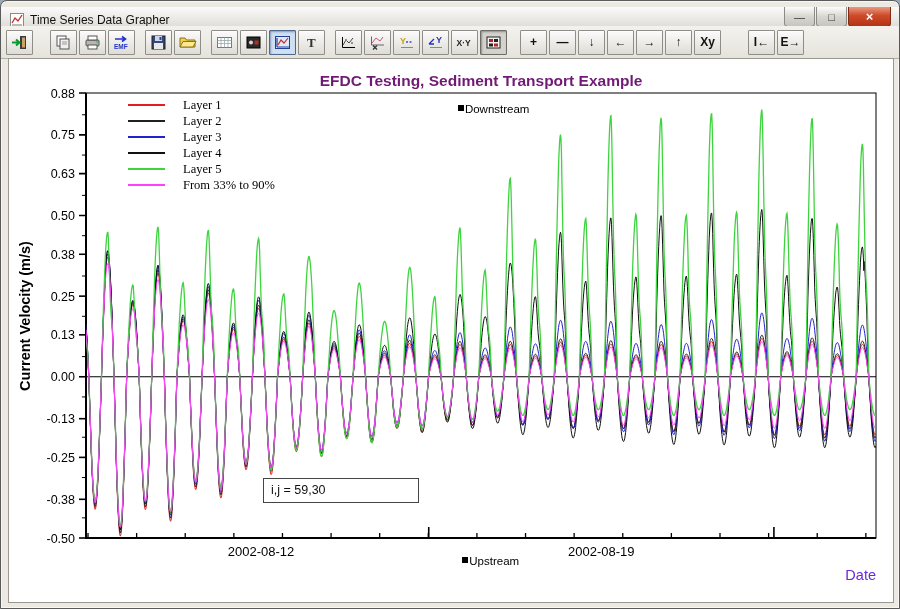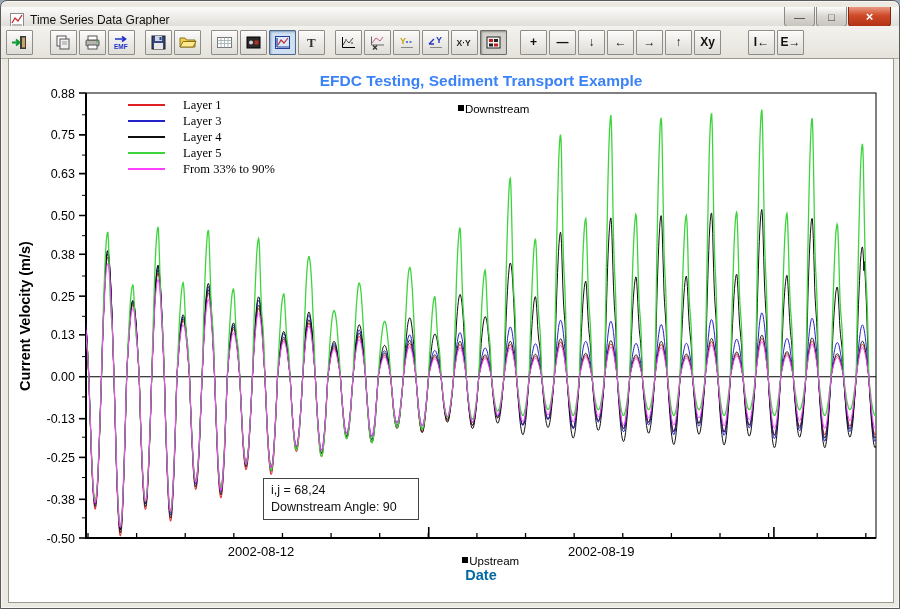--- a/index.html
+++ b/index.html
@@ -24,29 +24,29 @@
   .tb{width:25px;height:23px;margin:0 1px;display:flex;align-items:center;justify-content:center;
     background:linear-gradient(#fcfbfa,#dedcd6);border:1px solid #8f8d87;border-radius:1px;
     font-size:12px;font-weight:bold;color:#111;cursor:default;box-shadow:0 1px 0 rgba(255,255,255,.7) inset;}
   .tb.pressed{border-color:#4f688a;background:#cfe0f3;box-shadow:inset 1px 1px 2px rgba(40,70,120,.45);}
   .tb.pressed2{border-color:#6e6c66;background:#d4d2cc;box-shadow:inset 1px 1px 2px rgba(60,60,60,.45);}
   
   .client{position:absolute;left:7px;top:57px;width:884px;height:543px;background:#fff;
     border:1px solid #9b988f;}
   .client svg{position:absolute;left:0;top:0;}
   .chart-title{position:absolute;left:77px;top:13px;width:790px;text-align:center;
-    font-size:15.5px;font-weight:bold;color:#3b82f6;}
+    font-size:15.5px;font-weight:bold;color:#701a75;}
   .legend{position:absolute;left:119px;top:38px;font-family:Liberation Serif, serif;}
   .legend-row{display:flex;align-items:center;height:16px;}
   .legend-line{width:37px;height:2px;margin-right:18px;flex:0 0 auto;}
   .legend-label{font-size:12.5px;color:#000;white-space:nowrap;}
   .ylabel{position:absolute;left:-99px;top:249px;width:230px;text-align:center;
     transform:rotate(-90deg);font-size:14.5px;font-weight:bold;color:#000;}
-  .xlabel{position:absolute;left:77px;top:508px;width:790px;text-align:center;
-    font-size:14.5px;font-weight:bold;color:#0369a1;}
+  .xlabel{position:absolute;left:77px;top:508px;width:790px;text-align:right;
+    font-size:14.5px;font-weight:normal;color:#6d28d9;}
   .infobox{position:absolute;left:254px;top:419px;width:140px;background:#fff;
     border:1px solid #444;padding:3px 7px;font-size:12.5px;line-height:17px;color:#111;}
   .marker{position:absolute;display:flex;align-items:center;}
   .marker .sq{width:6px;height:6px;background:#000;margin-right:1px;margin-bottom:1px;flex:0 0 auto;}
   .marker .mlabel{font-size:11.5px;color:#000;white-space:nowrap;}
 </style>
 </head>
 <body>
 
 <div class="window">
@@ -263,41 +263,44 @@
         <path d="M77.0 280.5L77.5 283.8L78.0 287.2L78.5 292.1L78.9 299.3L79.4 308.6L79.9 319.6L80.4 334.6L80.9 349.4L81.4 363.6L81.9 377.3L82.3 390.0L82.8 401.7L83.3 412.2L83.8 421.3L84.3 428.9L84.8 434.8L85.3 439.0L85.8 441.5L86.2 442.1L86.7 440.9L87.2 437.9L87.7 433.1L88.2 426.6L88.7 418.5L89.2 408.9L89.6 398.0L90.1 385.8L90.6 372.7L91.1 358.7L91.6 344.1L92.1 329.1L92.6 313.4L93.0 296.0L93.5 278.9L94.0 262.4L94.5 246.6L95.0 231.9L95.5 218.5L96.0 206.5L96.4 196.1L96.9 187.5L97.4 180.8L97.9 176.1L98.4 173.6L98.9 173.4L99.4 179.8L99.8 192.7L100.3 209.3L100.8 226.1L101.3 240.4L101.8 250.8L102.3 257.7L102.8 263.0L103.3 269.1L103.7 278.0L104.2 290.8L104.7 306.8L105.2 324.5L105.7 342.5L106.2 360.1L106.7 377.1L107.1 393.3L107.6 408.4L108.1 422.1L108.6 434.3L109.1 444.8L109.6 453.4L110.1 460.1L110.5 464.6L111.0 467.0L111.5 467.2L112.0 465.2L112.5 461.1L113.0 454.8L113.5 446.5L113.9 436.3L114.4 424.3L114.9 410.7L115.4 395.8L115.9 379.7L116.4 362.7L116.9 345.0L117.4 326.9L117.8 312.2L118.3 301.2L118.8 290.4L119.3 280.1L119.8 270.2L120.3 261.1L120.8 252.8L121.2 245.4L121.7 239.1L122.2 234.0L122.7 230.0L123.2 227.4L123.7 226.1L124.2 226.7L124.6 232.0L125.1 241.0L125.6 251.7L126.1 262.1L126.6 270.6L127.1 276.6L127.6 280.6L128.0 283.9L128.5 288.1L129.0 294.4L129.5 303.1L130.0 313.6L130.5 327.4L131.0 342.6L131.4 357.4L131.9 371.6L132.4 384.9L132.9 397.3L133.4 408.4L133.9 418.1L134.4 426.3L134.9 433.0L135.3 437.9L135.8 441.0L136.3 442.3L136.8 441.7L137.3 439.4L137.8 435.3L138.3 429.4L138.7 421.9L139.2 412.9L139.7 402.6L140.2 391.0L140.7 378.4L141.2 364.9L141.7 350.8L142.1 336.3L142.6 321.5L143.1 304.2L143.6 286.2L144.1 268.8L144.6 252.0L145.1 236.2L145.5 221.6L146.0 208.4L146.5 196.8L147.0 187.0L147.5 179.1L148.0 173.2L148.5 169.5L149.0 167.9L149.4 170.6L149.9 181.0L150.4 196.7L150.9 214.4L151.4 230.8L151.9 243.6L152.4 252.5L152.8 258.5L153.3 264.1L153.8 271.6L154.3 282.8L154.8 297.8L155.3 315.5L155.8 332.4L156.2 348.8L156.7 364.7L157.2 379.8L157.7 394.0L158.2 407.0L158.7 418.7L159.2 428.9L159.6 437.3L160.1 444.0L160.6 448.9L161.1 451.7L161.6 452.6L162.1 451.5L162.6 448.5L163.0 443.5L163.5 436.7L164.0 428.2L164.5 418.1L165.0 406.5L165.5 393.7L166.0 379.8L166.5 365.0L166.9 349.6L167.4 333.8L167.9 317.8L168.4 306.4L168.9 295.2L169.4 284.4L169.9 274.0L170.3 264.3L170.8 255.3L171.3 247.3L171.8 240.3L172.3 234.4L172.8 229.8L173.3 226.4L173.7 224.4L174.2 223.8L174.7 226.8L175.2 234.4L175.7 244.8L176.2 255.9L176.7 265.7L177.1 273.1L177.6 278.1L178.1 281.7L178.6 285.4L179.1 290.6L179.6 298.2L180.1 308.0L180.6 319.4L181.0 332.3L181.5 345.0L182.0 357.2L182.5 368.8L183.0 379.7L183.5 389.5L184.0 398.3L184.4 405.9L184.9 412.1L185.4 416.9L185.9 420.3L186.4 422.1L186.9 422.4L187.4 421.1L187.8 418.4L188.3 414.1L188.8 408.5L189.3 401.6L189.8 393.4L190.3 384.2L190.8 374.0L191.2 363.0L191.7 351.4L192.2 339.4L192.7 327.1L193.2 313.3L193.7 295.4L194.2 277.9L194.6 261.1L195.1 245.0L195.6 230.1L196.1 216.5L196.6 204.4L197.1 193.9L197.6 185.3L198.1 178.7L198.5 174.1L199.0 171.7L199.5 171.6L200.0 178.3L200.5 191.5L201.0 208.3L201.5 225.4L201.9 239.9L202.4 250.4L202.9 257.5L203.4 262.9L203.9 269.0L204.4 278.0L204.9 290.8L205.3 306.8L205.8 323.0L206.3 336.7L206.8 350.1L207.3 363.0L207.8 375.2L208.3 386.5L208.7 396.7L209.2 405.8L209.7 413.5L210.2 419.7L210.7 424.4L211.2 427.6L211.7 429.1L212.2 429.0L212.6 427.2L213.1 423.9L213.6 419.0L214.1 412.6L214.6 404.9L215.1 395.9L215.6 385.8L216.0 374.7L216.5 362.8L217.0 350.4L217.5 337.5L218.0 324.4L218.5 312.4L219.0 301.7L219.4 291.3L219.9 281.4L220.4 271.9L220.9 263.1L221.4 255.2L221.9 248.2L222.4 242.2L222.8 237.4L223.3 233.7L223.8 231.2L224.3 230.0L224.8 230.7L225.3 235.8L225.8 244.5L226.2 254.8L226.7 264.7L227.2 272.8L227.7 278.6L228.2 282.4L228.7 285.6L229.2 289.6L229.7 295.6L230.1 303.8L230.6 313.8L231.1 324.4L231.6 335.0L232.1 345.3L232.6 355.1L233.1 364.4L233.5 372.9L234.0 380.7L234.5 387.4L235.0 393.1L235.5 397.7L236.0 401.1L236.5 403.3L236.9 404.2L237.4 403.8L237.9 402.2L238.4 399.3L238.9 395.2L239.4 390.0L239.9 383.8L240.3 376.6L240.8 368.6L241.3 359.8L241.8 350.5L242.3 340.7L242.8 330.6L243.3 320.3L243.8 305.1L244.2 288.4L244.7 272.2L245.2 256.7L245.7 242.1L246.2 228.6L246.7 216.4L247.2 205.7L247.6 196.7L248.1 189.5L248.6 184.2L249.1 180.8L249.6 179.5L250.1 182.1L250.6 191.7L251.0 206.3L251.5 222.6L252.0 237.7L252.5 249.6L253.0 257.8L253.5 263.4L254.0 268.5L254.4 275.5L254.9 285.7L255.4 299.5L255.9 315.7L256.4 327.9L256.9 339.2L257.4 350.2L257.8 360.7L258.3 370.6L258.8 379.6L259.3 387.7L259.8 394.7L260.3 400.6L260.8 405.2L261.3 408.5L261.7 410.5L262.2 411.1L262.7 410.4L263.2 408.2L263.7 404.8L264.2 400.1L264.7 394.2L265.1 387.2L265.6 379.2L266.1 370.3L266.6 360.7L267.1 350.5L267.6 339.8L268.1 328.8L268.5 317.8L269.0 307.6L269.5 297.5L270.0 287.8L270.5 278.5L271.0 269.8L271.5 261.9L271.9 254.8L272.4 248.7L272.9 243.6L273.4 239.7L273.9 236.9L274.4 235.3L274.9 234.9L275.4 237.7L275.8 244.4L276.3 253.7L276.8 263.5L277.3 272.2L277.8 278.7L278.3 283.1L278.8 286.3L279.2 289.5L279.7 294.1L280.2 300.7L280.7 309.3L281.2 318.9L281.7 327.9L282.2 336.7L282.6 345.3L283.1 353.4L283.6 360.9L284.1 367.8L284.6 373.9L285.1 379.2L285.6 383.6L286.0 387.0L286.5 389.3L287.0 390.7L287.5 390.9L288.0 390.0L288.5 388.1L289.0 385.2L289.4 381.3L289.9 376.4L290.4 370.7L290.9 364.3L291.4 357.2L291.9 349.5L292.4 341.4L292.9 332.9L293.3 324.3L293.8 314.0L294.3 299.1L294.8 284.6L295.3 270.6L295.8 257.3L296.3 245.0L296.7 233.8L297.2 223.9L297.7 215.4L298.2 208.5L298.7 203.2L299.2 199.6L299.7 197.7L300.1 197.6L300.6 199.3L301.1 202.8L301.6 207.9L302.1 214.6L302.6 222.7L303.1 232.3L303.5 243.0L304.0 254.9L304.5 267.5L305.0 280.9L305.5 294.8L306.0 308.9L306.5 321.5L307.0 331.2L307.4 340.7L307.9 349.9L308.4 358.5L308.9 366.6L309.4 373.8L309.9 380.3L310.4 385.8L310.8 390.3L311.3 393.7L311.8 395.9L312.3 397.0L312.8 397.0L313.3 395.8L313.8 393.4L314.2 389.9L314.7 385.4L315.2 379.9L315.7 373.5L316.2 366.3L316.7 358.4L317.2 350.0L317.6 341.1L318.1 331.9L318.6 322.5L319.1 313.6L319.6 305.4L320.1 297.5L320.6 289.8L321.0 282.6L321.5 276.0L322.0 270.0L322.5 264.7L323.0 260.2L323.5 256.7L324.0 254.0L324.5 252.2L324.9 251.5L325.4 251.7L325.9 252.9L326.4 255.0L326.9 258.1L327.4 262.0L327.9 266.7L328.3 272.2L328.8 278.2L329.3 284.9L329.8 292.0L330.3 299.4L330.8 307.1L331.3 314.8L331.7 322.6L332.2 330.1L332.7 337.5L333.2 344.5L333.7 351.2L334.2 357.3L334.7 362.8L335.1 367.6L335.6 371.7L336.1 375.0L336.6 377.4L337.1 378.9L337.6 379.6L338.1 379.3L338.6 378.1L339.0 376.0L339.5 373.1L340.0 369.4L340.5 364.9L341.0 359.8L341.5 354.0L342.0 347.8L342.4 341.1L342.9 334.1L343.4 326.9L343.9 319.6L344.4 309.0L344.9 297.4L345.4 286.2L345.8 275.6L346.3 265.6L346.8 256.4L347.3 248.2L347.8 241.1L348.3 235.1L348.8 230.3L349.2 226.9L349.7 224.8L350.2 224.1L350.7 224.8L351.2 226.9L351.7 230.3L352.2 234.9L352.6 240.7L353.1 247.7L353.6 255.6L354.1 264.4L354.6 273.9L355.1 284.0L355.6 294.6L356.1 305.4L356.5 316.4L357.0 324.9L357.5 333.0L358.0 340.8L358.5 348.2L359.0 355.2L359.5 361.6L359.9 367.3L360.4 372.2L360.9 376.4L361.4 379.7L361.9 382.0L362.4 383.4L362.9 383.8L363.3 383.3L363.8 381.7L364.3 379.3L364.8 375.9L365.3 371.8L365.8 366.8L366.3 361.1L366.7 354.9L367.2 348.1L367.7 340.8L368.2 333.3L368.7 325.6L369.2 317.8L369.7 311.4L370.2 305.1L370.6 298.9L371.1 292.9L371.6 287.3L372.1 282.0L372.6 277.3L373.1 273.1L373.6 269.5L374.0 266.6L374.5 264.4L375.0 263.0L375.5 262.4L376.0 262.7L376.5 263.7L377.0 265.5L377.4 268.2L377.9 271.6L378.4 275.7L378.9 280.5L379.4 285.8L379.9 291.7L380.4 298.0L380.8 304.7L381.3 311.6L381.8 318.6L382.3 324.8L382.8 330.9L383.3 336.9L383.8 342.5L384.2 347.7L384.7 352.4L385.2 356.7L385.7 360.3L386.2 363.3L386.7 365.6L387.2 367.2L387.7 368.1L388.1 368.2L388.6 367.6L389.1 366.2L389.6 364.2L390.1 361.4L390.6 358.1L391.1 354.1L391.5 349.7L392.0 344.8L392.5 339.5L393.0 333.9L393.5 328.1L394.0 322.2L394.5 314.6L394.9 301.9L395.4 289.4L395.9 277.2L396.4 265.5L396.9 254.5L397.4 244.4L397.9 235.2L398.3 227.3L398.8 220.6L399.3 215.3L399.8 211.4L400.3 209.2L400.8 208.5L401.3 209.4L401.8 211.9L402.2 216.0L402.7 221.7L403.2 228.8L403.7 237.3L404.2 247.0L404.7 257.9L405.2 269.7L405.6 282.3L406.1 295.5L406.6 309.1L407.1 320.2L407.6 326.8L408.1 333.1L408.6 339.2L409.0 345.0L409.5 350.4L410.0 355.2L410.5 359.4L411.0 363.1L411.5 366.0L412.0 368.2L412.4 369.7L412.9 370.4L413.4 370.3L413.9 369.5L414.4 367.9L414.9 365.5L415.4 362.5L415.8 358.8L416.3 354.6L416.8 349.8L417.3 344.6L417.8 339.0L418.3 333.1L418.8 327.1L419.3 320.9L419.7 313.1L420.2 303.7L420.7 294.6L421.2 285.7L421.7 277.2L422.2 269.2L422.7 262.0L423.1 255.5L423.6 249.9L424.1 245.2L424.6 241.7L425.1 239.2L425.6 237.8L426.1 238.2L426.5 242.6L427.0 250.3L427.5 259.6L428.0 268.6L428.5 276.0L429.0 281.2L429.5 284.7L429.9 287.6L430.4 291.2L430.9 296.8L431.4 304.5L431.9 314.0L432.4 320.9L432.9 325.8L433.4 330.7L433.8 335.3L434.3 339.6L434.8 343.6L435.3 347.2L435.8 350.3L436.3 353.0L436.8 355.1L437.2 356.7L437.7 357.7L438.2 358.1L438.7 357.9L439.2 357.1L439.7 355.7L440.2 353.8L440.6 351.4L441.1 348.5L441.6 345.1L442.1 341.4L442.6 337.3L443.1 333.0L443.6 328.4L444.0 323.7L444.5 319.0L445.0 304.6L445.5 287.2L446.0 270.1L446.5 253.7L447.0 238.1L447.4 223.6L447.9 210.4L448.4 198.7L448.9 188.8L449.4 180.6L449.9 174.5L450.4 170.5L450.9 168.6L451.3 170.9L451.8 180.9L452.3 196.4L452.8 213.9L453.3 230.1L453.8 242.9L454.3 251.7L454.7 257.7L455.2 263.2L455.7 270.7L456.2 282.0L456.7 297.4L457.2 315.4L457.7 322.4L458.1 327.6L458.6 332.6L459.1 337.4L459.6 341.9L460.1 346.0L460.6 349.6L461.1 352.8L461.5 355.5L462.0 357.5L462.5 359.0L463.0 359.9L463.5 360.2L464.0 359.8L464.5 358.8L465.0 357.2L465.4 355.1L465.9 352.4L466.4 349.2L466.9 345.6L467.4 341.6L467.9 337.3L468.4 332.6L468.8 327.8L469.3 322.8L469.8 317.8L470.3 305.3L470.8 293.0L471.3 280.9L471.8 269.3L472.2 258.4L472.7 248.2L473.2 239.1L473.7 231.0L474.2 224.2L474.7 218.7L475.2 214.6L475.6 212.1L476.1 211.1L476.6 214.1L477.1 222.4L477.6 234.0L478.1 246.5L478.6 257.6L479.0 266.0L479.5 271.6L480.0 275.6L480.5 279.8L481.0 285.8L481.5 294.6L482.0 306.2L482.5 318.3L482.9 322.5L483.4 326.6L483.9 330.6L484.4 334.4L484.9 337.9L485.4 341.1L485.9 344.0L486.3 346.5L486.8 348.6L487.3 350.2L487.8 351.3L488.3 352.0L488.8 352.1L489.3 351.7L489.7 350.9L490.2 349.5L490.7 347.7L491.2 345.4L491.7 342.7L492.2 339.7L492.7 336.4L493.1 332.8L493.6 328.9L494.1 324.9L494.6 320.9L495.1 311.9L495.6 288.6L496.1 265.6L496.6 243.3L497.0 221.9L497.5 201.9L498.0 183.4L498.5 166.8L499.0 152.4L499.5 140.3L500.0 130.8L500.4 124.0L500.9 120.1L501.4 119.4L501.9 127.8L502.4 145.3L502.9 167.8L503.4 190.7L503.8 210.3L504.3 224.6L504.8 234.1L505.3 241.3L505.8 249.6L506.3 262.0L506.8 279.8L507.2 302.3L507.7 319.5L508.2 324.3L508.7 328.9L509.2 333.3L509.7 337.5L510.2 341.4L510.6 345.0L511.1 348.1L511.6 350.8L512.1 353.0L512.6 354.7L513.1 355.9L513.6 356.4L514.1 356.4L514.5 355.9L515.0 354.8L515.5 353.1L516.0 351.0L516.5 348.3L517.0 345.2L517.5 341.7L517.9 337.9L518.4 333.7L518.9 329.3L519.4 324.8L519.9 320.1L520.4 309.6L520.9 293.3L521.3 277.3L521.8 261.9L522.3 247.2L522.8 233.5L523.3 221.0L523.8 209.9L524.3 200.4L524.7 192.5L525.2 186.5L525.7 182.4L526.2 180.3L526.7 181.1L527.2 188.8L527.7 202.1L528.2 218.1L528.6 233.7L529.1 246.4L529.6 255.4L530.1 261.4L530.6 266.4L531.1 272.7L531.6 282.1L532.0 295.3L532.5 311.4L533.0 320.3L533.5 324.2L534.0 328.1L534.5 331.8L535.0 335.3L535.4 338.5L535.9 341.5L536.4 344.1L536.9 346.3L537.4 348.0L537.9 349.4L538.4 350.2L538.8 350.6L539.3 350.5L539.8 350.0L540.3 348.9L540.8 347.4L541.3 345.5L541.8 343.1L542.2 340.4L542.7 337.3L543.2 334.0L543.7 330.4L544.2 326.6L544.7 322.7L545.2 318.8L545.7 296.2L546.1 267.6L546.6 239.7L547.1 212.8L547.6 187.4L548.1 163.8L548.6 142.4L549.1 123.6L549.5 107.5L550.0 94.5L550.5 84.8L551.0 78.4L551.5 75.6L552.0 79.7L552.5 96.1L552.9 121.3L553.4 149.8L553.9 176.2L554.4 196.9L554.9 211.2L555.4 221.0L555.9 229.9L556.3 242.2L556.8 260.4L557.3 285.0L557.8 314.0L558.3 321.9L558.8 326.5L559.3 331.0L559.8 335.3L560.2 339.4L560.7 343.1L561.2 346.4L561.7 349.4L562.2 351.9L562.7 353.8L563.2 355.3L563.6 356.1L564.1 356.5L564.6 356.2L565.1 355.4L565.6 354.0L566.1 352.1L566.6 349.7L567.0 346.8L567.5 343.5L568.0 339.8L568.5 335.8L569.0 331.6L569.5 327.1L570.0 322.5L570.4 317.8L570.9 298.7L571.4 279.9L571.9 261.7L572.4 244.3L572.9 227.9L573.4 212.8L573.8 199.3L574.3 187.5L574.8 177.6L575.3 169.8L575.8 164.1L576.3 160.7L576.8 159.6L577.3 164.5L577.7 177.1L578.2 194.5L578.7 213.1L579.2 229.6L579.7 242.1L580.2 250.5L580.7 256.5L581.1 262.7L581.6 271.5L582.1 284.4L582.6 301.2L583.1 318.3L583.6 322.2L584.1 326.2L584.5 330.0L585.0 333.6L585.5 336.9L586.0 340.0L586.5 342.8L587.0 345.2L587.5 347.2L587.9 348.8L588.4 349.9L588.9 350.5L589.4 350.7L589.9 350.3L590.4 349.5L590.9 348.2L591.4 346.5L591.8 344.3L592.3 341.8L592.8 338.9L593.3 335.7L593.8 332.2L594.3 328.5L594.8 324.7L595.2 320.8L595.7 309.9L596.2 278.4L596.7 247.5L597.2 217.6L597.7 189.1L598.2 162.6L598.6 138.2L599.1 116.5L599.6 97.7L600.1 82.2L600.6 70.1L601.1 61.7L601.6 57.0L602.0 56.7L602.5 68.3L603.0 91.6L603.5 121.5L604.0 151.9L604.5 177.7L605.0 196.6L605.4 209.2L605.9 218.7L606.4 229.7L606.9 245.8L607.4 268.9L607.9 298.0L608.4 319.5L608.9 324.2L609.3 328.8L609.8 333.2L610.3 337.4L610.8 341.3L611.3 344.8L611.8 348.0L612.3 350.7L612.7 352.9L613.2 354.6L613.7 355.8L614.2 356.4L614.7 356.4L615.2 355.9L615.7 354.8L616.1 353.1L616.6 351.0L617.1 348.3L617.6 345.2L618.1 341.7L618.6 337.9L619.1 333.7L619.5 329.3L620.0 324.8L620.5 320.1L621.0 307.9L621.5 288.2L622.0 269.0L622.5 250.5L623.0 233.1L623.4 216.8L623.9 202.1L624.4 189.1L624.9 178.0L625.4 168.9L625.9 162.1L626.4 157.5L626.8 155.3L627.3 156.6L627.8 166.0L628.3 181.9L628.8 201.0L629.3 219.4L629.8 234.4L630.2 245.1L630.7 252.2L631.2 258.1L631.7 265.5L632.2 276.6L632.7 291.9L633.2 310.4L633.6 320.3L634.1 324.2L634.6 328.1L635.1 331.8L635.6 335.3L636.1 338.5L636.6 341.5L637.0 344.1L637.5 346.3L638.0 348.0L638.5 349.4L639.0 350.2L639.5 350.6L640.0 350.5L640.5 350.0L640.9 348.9L641.4 347.4L641.9 345.5L642.4 343.1L642.9 340.4L643.4 337.3L643.9 334.0L644.3 330.4L644.8 326.6L645.3 322.7L645.8 318.8L646.3 294.1L646.8 263.0L647.3 232.7L647.7 203.6L648.2 176.2L648.7 151.0L649.2 128.1L649.7 108.1L650.2 91.2L650.7 77.7L651.1 67.7L651.6 61.3L652.1 58.8L652.6 63.6L653.1 81.6L653.6 108.8L654.1 139.4L654.6 167.7L655.0 190.0L655.5 205.3L656.0 215.7L656.5 225.4L657.0 238.4L657.5 257.6L658.0 283.5L658.4 313.9L658.9 321.9L659.4 326.5L659.9 331.0L660.4 335.3L660.9 339.4L661.4 343.1L661.8 346.4L662.3 349.4L662.8 351.9L663.3 353.8L663.8 355.3L664.3 356.1L664.8 356.5L665.2 356.2L665.7 355.4L666.2 354.0L666.7 352.1L667.2 349.7L667.7 346.8L668.2 343.5L668.6 339.8L669.1 335.8L669.6 331.6L670.1 327.1L670.6 322.5L671.1 317.8L671.6 298.3L672.1 279.1L672.5 260.4L673.0 242.6L673.5 225.9L674.0 210.5L674.5 196.7L675.0 184.7L675.5 174.7L675.9 166.7L676.4 160.9L676.9 157.5L677.4 156.4L677.9 161.5L678.4 174.4L678.9 192.2L679.3 211.1L679.8 228.0L680.3 240.7L680.8 249.3L681.3 255.4L681.8 261.7L682.3 270.7L682.7 283.8L683.2 300.9L683.7 318.3L684.2 322.2L684.7 326.2L685.2 330.0L685.7 333.6L686.2 336.9L686.6 340.0L687.1 342.8L687.6 345.2L688.1 347.2L688.6 348.8L689.1 349.9L689.6 350.5L690.0 350.7L690.5 350.3L691.0 349.5L691.5 348.2L692.0 346.5L692.5 344.3L693.0 341.8L693.4 338.9L693.9 335.7L694.4 332.2L694.9 328.5L695.4 324.7L695.9 320.8L696.4 309.8L696.8 278.0L697.3 246.8L697.8 216.7L698.3 188.0L698.8 161.2L699.3 136.7L699.8 114.9L700.2 96.0L700.7 80.4L701.2 68.3L701.7 59.8L702.2 55.2L702.7 54.9L703.2 66.7L703.7 90.2L704.1 120.4L704.6 151.0L705.1 177.0L705.6 196.0L706.1 208.6L706.6 218.3L707.1 229.3L707.5 245.5L708.0 268.7L708.5 297.9L709.0 319.5L709.5 324.2L710.0 328.8L710.5 333.2L710.9 337.4L711.4 341.3L711.9 344.8L712.4 348.0L712.9 350.7L713.4 352.9L713.9 354.6L714.3 355.8L714.8 356.4L715.3 356.4L715.8 355.9L716.3 354.8L716.8 353.1L717.3 351.0L717.8 348.3L718.2 345.2L718.7 341.7L719.2 337.9L719.7 333.7L720.2 329.3L720.7 324.8L721.2 320.1L721.6 307.8L722.1 288.0L722.6 268.6L723.1 249.9L723.6 232.3L724.1 215.9L724.6 201.0L725.0 187.8L725.5 176.5L726.0 167.3L726.5 160.3L727.0 155.6L727.5 153.3L728.0 154.5L728.4 164.0L728.9 180.1L729.4 199.4L729.9 218.0L730.4 233.2L730.9 244.0L731.4 251.2L731.8 257.2L732.3 264.7L732.8 275.9L733.3 291.4L733.8 310.3L734.3 320.3L734.8 324.2L735.3 328.1L735.7 331.8L736.2 335.3L736.7 338.5L737.2 341.5L737.7 344.1L738.2 346.3L738.7 348.0L739.1 349.4L739.6 350.2L740.1 350.6L740.6 350.5L741.1 350.0L741.6 348.9L742.1 347.4L742.5 345.5L743.0 343.1L743.5 340.4L744.0 337.3L744.5 334.0L745.0 330.4L745.5 326.6L745.9 322.7L746.4 318.8L746.9 293.5L747.4 261.5L747.9 230.3L748.4 200.3L748.9 172.1L749.4 146.1L749.8 122.5L750.3 101.9L750.8 84.4L751.3 70.3L751.8 59.9L752.3 53.3L752.8 50.5L753.2 55.4L753.7 73.9L754.2 101.9L754.7 133.5L755.2 162.7L755.7 185.6L756.2 201.4L756.6 212.2L757.1 222.1L757.6 235.5L758.1 255.5L758.6 282.3L759.1 313.7L759.6 321.9L760.0 326.5L760.5 331.0L761.0 335.3L761.5 339.4L762.0 343.1L762.5 346.4L763.0 349.4L763.4 351.9L763.9 353.8L764.4 355.3L764.9 356.1L765.4 356.5L765.9 356.2L766.4 355.4L766.9 354.0L767.3 352.1L767.8 349.7L768.3 346.8L768.8 343.5L769.3 339.8L769.8 335.8L770.3 331.6L770.7 327.1L771.2 322.5L771.7 317.8L772.2 297.9L772.7 278.3L773.2 259.3L773.7 241.2L774.1 224.3L774.6 208.7L775.1 194.7L775.6 182.6L776.1 172.5L776.6 164.5L777.1 158.7L777.5 155.3L778.0 154.4L778.5 159.6L779.0 172.7L779.5 190.8L780.0 210.0L780.5 227.1L781.0 240.0L781.4 248.7L781.9 254.9L782.4 261.3L782.9 270.4L783.4 283.6L783.9 300.8L784.4 318.3L784.8 322.2L785.3 326.2L785.8 330.0L786.3 333.6L786.8 336.9L787.3 340.0L787.8 342.8L788.2 345.2L788.7 347.2L789.2 348.8L789.7 349.9L790.2 350.5L790.7 350.7L791.2 350.3L791.6 349.5L792.1 348.2L792.6 346.5L793.1 344.3L793.6 341.8L794.1 338.9L794.6 335.7L795.0 332.2L795.5 328.5L796.0 324.7L796.5 320.8L797.0 309.9L797.5 278.5L798.0 247.7L798.5 218.0L798.9 189.8L799.4 163.4L799.9 139.4L800.4 118.0L800.9 99.6L801.4 84.4L801.9 72.6L802.3 64.4L802.8 60.0L803.3 59.9L803.8 71.6L804.3 94.9L804.8 124.5L805.3 154.6L805.7 180.1L806.2 198.7L806.7 211.3L807.2 220.8L807.7 231.6L808.2 247.5L808.7 270.1L809.1 298.5L809.6 319.5L810.1 324.2L810.6 328.8L811.1 333.2L811.6 337.4L812.1 341.3L812.6 344.8L813.0 348.0L813.5 350.7L814.0 352.9L814.5 354.6L815.0 355.8L815.5 356.4L816.0 356.4L816.4 355.9L816.9 354.8L817.4 353.1L817.9 351.0L818.4 348.3L818.9 345.2L819.4 341.7L819.8 337.9L820.3 333.7L820.8 329.3L821.3 324.8L821.8 320.1L822.3 308.4L822.8 289.8L823.2 271.6L823.7 254.2L824.2 237.7L824.7 222.5L825.2 208.7L825.7 196.5L826.2 186.1L826.6 177.7L827.1 171.4L827.6 167.2L828.1 165.2L828.6 166.6L829.1 175.5L829.6 190.5L830.1 208.5L830.5 225.8L831.0 239.9L831.5 249.9L832.0 256.6L832.5 262.2L833.0 269.1L833.5 279.4L833.9 293.7L834.4 310.9L834.9 320.3L835.4 324.2L835.9 328.1L836.4 331.8L836.9 335.3L837.3 338.5L837.8 341.5L838.3 344.1L838.8 346.3L839.3 348.0L839.8 349.4L840.3 350.2L840.7 350.6L841.2 350.5L841.7 350.0L842.2 348.9L842.7 347.4L843.2 345.5L843.7 343.1L844.2 340.4L844.6 337.3L845.1 334.0L845.6 330.4L846.1 326.6L846.6 322.7L847.1 318.8L847.6 296.3L848.0 268.0L848.5 240.6L849.0 214.3L849.5 189.6L850.0 166.9L850.5 146.4L851.0 128.5L851.4 113.4L851.9 101.3L852.4 92.5L852.9 87.0L853.4 84.9L853.9 89.4L854.4 105.8L854.8 130.4L855.3 157.8L855.8 183.1L856.3 203.1L856.8 216.8L857.3 226.2L857.8 234.8L858.2 246.4L858.7 263.7L859.2 287.0L859.7 314.2L860.2 321.9L860.7 326.5L861.2 331.0L861.7 335.3L862.1 339.4L862.6 343.1L863.1 346.4L863.6 349.4L864.1 351.9L864.6 353.8L865.1 355.3L865.5 356.1L866.0 356.5L866.5 356.2L867.0 355.4" fill="none" stroke="#3fd43f" stroke-width="1.3" clip-path="url(#plotclip)"></path>
         <path d="M77.0 270.7L77.5 277.6L78.0 285.2L78.5 293.2L78.9 301.6L79.4 310.2L79.9 319.7L80.4 335.0L80.9 350.0L81.4 364.6L81.9 378.4L82.3 391.4L82.8 403.3L83.3 414.0L83.8 423.3L84.3 431.0L84.8 437.0L85.3 441.3L85.8 443.7L86.2 444.3L86.7 443.1L87.2 440.0L87.7 435.1L88.2 428.5L88.7 420.2L89.2 410.4L89.6 399.3L90.1 386.9L90.6 373.5L91.1 359.3L91.6 344.5L92.1 329.3L92.6 314.3L93.0 300.5L93.5 287.0L94.0 274.0L94.5 261.6L95.0 250.1L95.5 239.6L96.0 230.2L96.4 222.2L96.9 215.5L97.4 210.4L97.9 206.8L98.4 204.9L98.9 204.7L99.4 206.1L99.8 209.1L100.3 213.8L100.8 220.0L101.3 227.6L101.8 236.5L102.3 246.6L102.8 257.8L103.3 269.8L103.7 282.5L104.2 295.7L104.7 309.2L105.2 324.6L105.7 342.7L106.2 360.5L106.7 377.6L107.1 393.9L107.6 409.1L108.1 422.9L108.6 435.2L109.1 445.7L109.6 454.4L110.1 461.1L110.5 465.6L111.0 468.0L111.5 468.2L112.0 466.1L112.5 461.9L113.0 455.6L113.5 447.2L113.9 436.9L114.4 424.8L114.9 411.2L115.4 396.2L115.9 380.0L116.4 362.9L116.9 345.1L117.4 326.9L117.8 313.6L118.3 305.3L118.8 297.3L119.3 289.5L119.8 282.2L120.3 275.4L120.8 269.2L121.2 263.8L121.7 259.1L122.2 255.4L122.7 252.5L123.2 250.6L123.7 249.7L124.2 249.8L124.6 250.9L125.1 253.0L125.6 256.1L126.1 260.1L126.6 265.0L127.1 270.6L127.6 276.9L128.0 283.7L128.5 291.1L129.0 298.8L129.5 306.7L130.0 314.7L130.5 327.4L131.0 342.6L131.4 357.4L131.9 371.6L132.4 384.9L132.9 397.3L133.4 408.4L133.9 418.1L134.4 426.3L134.9 433.0L135.3 437.9L135.8 441.0L136.3 442.3L136.8 441.7L137.3 439.4L137.8 435.3L138.3 429.4L138.7 421.9L139.2 412.9L139.7 402.6L140.2 391.0L140.7 378.4L141.2 364.9L141.7 350.8L142.1 336.3L142.6 321.5L143.1 308.6L143.6 296.7L144.1 285.1L144.6 274.0L145.1 263.6L145.5 254.1L146.0 245.6L146.5 238.1L147.0 231.9L147.5 227.0L148.0 223.4L148.5 221.3L149.0 220.5L149.4 221.2L149.9 223.4L150.4 226.9L150.9 231.7L151.4 237.7L151.9 244.9L152.4 253.2L152.8 262.3L153.3 272.2L153.8 282.7L154.3 293.7L154.8 304.9L155.3 316.3L155.8 332.4L156.2 348.8L156.7 364.7L157.2 379.8L157.7 394.0L158.2 407.0L158.7 418.7L159.2 428.9L159.6 437.3L160.1 444.0L160.6 448.9L161.1 451.7L161.6 452.6L162.1 451.5L162.6 448.5L163.0 443.5L163.5 436.7L164.0 428.2L164.5 418.1L165.0 406.5L165.5 393.7L166.0 379.8L166.5 365.0L166.9 349.6L167.4 333.8L167.9 317.8L168.4 311.2L168.9 304.8L169.4 298.7L169.9 292.8L170.3 287.4L170.8 282.4L171.3 278.0L171.8 274.2L172.3 271.0L172.8 268.6L173.3 266.9L173.7 266.0L174.2 265.8L174.7 266.3L175.2 267.6L175.7 269.6L176.2 272.3L176.7 275.6L177.1 279.6L177.6 284.1L178.1 289.1L178.6 294.5L179.1 300.3L179.6 306.2L180.1 312.4L180.6 319.4L181.0 332.4L181.5 345.1L182.0 357.4L182.5 369.1L183.0 379.9L183.5 389.9L184.0 398.7L184.4 406.3L184.9 412.6L185.4 417.5L185.9 420.9L186.4 422.8L186.9 423.1L187.4 421.9L187.8 419.1L188.3 414.9L188.8 409.2L189.3 402.2L189.8 394.0L190.3 384.8L190.8 374.5L191.2 363.4L191.7 351.8L192.2 339.6L192.7 327.2L193.2 315.4L193.7 305.9L194.2 296.6L194.6 287.6L195.1 279.1L195.6 271.2L196.1 264.1L196.6 257.7L197.1 252.2L197.6 247.8L198.1 244.3L198.5 242.0L199.0 240.8L199.5 240.7L200.0 241.7L200.5 243.9L201.0 247.1L201.5 251.4L201.9 256.6L202.4 262.8L202.9 269.7L203.4 277.2L203.9 285.4L204.4 294.0L204.9 302.9L205.3 312.0L205.8 323.1L206.3 337.1L206.8 350.8L207.3 363.9L207.8 376.3L208.3 387.9L208.7 398.3L209.2 407.6L209.7 415.5L210.2 421.9L210.7 426.7L211.2 430.0L211.7 431.6L212.2 431.5L212.6 429.7L213.1 426.3L213.6 421.4L214.1 414.9L214.6 407.0L215.1 397.8L215.6 387.5L216.0 376.1L216.5 364.0L217.0 351.2L217.5 338.0L218.0 324.5L218.5 315.1L219.0 309.7L219.4 304.5L219.9 299.4L220.4 294.7L220.9 290.3L221.4 286.4L221.9 282.9L222.4 279.9L222.8 277.6L223.3 275.8L223.8 274.6L224.3 274.1L224.8 274.2L225.3 275.0L225.8 276.4L226.2 278.3L226.7 280.9L227.2 284.0L227.7 287.6L228.2 291.6L228.7 296.0L229.2 300.7L229.7 305.6L230.1 310.7L230.6 315.8L231.1 324.6L231.6 335.4L232.1 345.8L232.6 355.8L233.1 365.2L233.5 373.9L234.0 381.7L234.5 388.6L235.0 394.3L235.5 398.9L236.0 402.3L236.5 404.5L236.9 405.3L237.4 404.9L237.9 403.2L238.4 400.2L238.9 396.1L239.4 390.8L239.9 384.4L240.3 377.1L240.8 369.0L241.3 360.2L241.8 350.7L242.3 340.8L242.8 330.7L243.3 320.4L243.8 311.8L244.2 304.0L244.7 296.4L245.2 289.2L245.7 282.4L246.2 276.1L246.7 270.5L247.2 265.6L247.6 261.5L248.1 258.3L248.6 255.9L249.1 254.5L249.6 253.9L250.1 254.4L250.6 255.7L251.0 258.0L251.5 261.1L252.0 265.1L252.5 269.8L253.0 275.2L253.5 281.2L254.0 287.7L254.4 294.6L254.9 301.8L255.4 309.3L255.9 316.8L256.4 327.7L256.9 338.9L257.4 349.8L257.8 360.1L258.3 369.7L258.8 378.6L259.3 386.5L259.8 393.3L260.3 399.0L260.8 403.5L261.3 406.7L261.7 408.6L262.2 409.1L262.7 408.3L263.2 406.2L263.7 402.7L264.2 398.1L264.7 392.3L265.1 385.4L265.6 377.5L266.1 368.9L266.6 359.5L267.1 349.5L267.6 339.1L268.1 328.5L268.5 317.8L269.0 313.4L269.5 309.0L270.0 304.9L270.5 300.9L271.0 297.2L271.5 293.8L271.9 290.8L272.4 288.2L272.9 286.0L273.4 284.3L273.9 283.2L274.4 282.5L274.9 282.3L275.4 282.7L275.8 283.6L276.3 285.0L276.8 286.8L277.3 289.2L277.8 291.9L278.3 295.0L278.8 298.4L279.2 302.0L279.7 305.9L280.2 310.0L280.7 314.1L281.2 318.8L281.7 327.5L282.2 335.9L282.6 344.0L283.1 351.7L283.6 358.9L284.1 365.5L284.6 371.3L285.1 376.3L285.6 380.4L286.0 383.6L286.5 385.8L287.0 387.0L287.5 387.2L288.0 386.4L288.5 384.6L289.0 381.7L289.4 378.0L289.9 373.4L290.4 367.9L290.9 361.8L291.4 355.1L291.9 347.8L292.4 340.1L292.9 332.1L293.3 323.9L293.8 316.2L294.3 309.9L294.8 303.8L295.3 297.9L295.8 292.3L296.3 287.1L296.7 282.4L297.2 278.3L297.7 274.7L298.2 271.8L298.7 269.6L299.2 268.1L299.7 267.4L300.1 267.4L300.6 268.1L301.1 269.6L301.6 271.7L302.1 274.5L302.6 278.0L303.1 282.0L303.5 286.5L304.0 291.5L304.5 296.8L305.0 302.4L305.5 308.2L306.0 314.1L306.5 321.2L307.0 330.3L307.4 339.1L307.9 347.6L308.4 355.7L308.9 363.1L309.4 369.8L309.9 375.8L310.4 380.8L310.8 385.0L311.3 388.1L311.8 390.1L312.3 391.1L312.8 391.0L313.3 389.9L313.8 387.6L314.2 384.4L314.7 380.2L315.2 375.1L315.7 369.2L316.2 362.5L316.7 355.2L317.2 347.4L317.6 339.2L318.1 330.7L318.6 322.1L319.1 316.1L319.6 312.7L320.1 309.4L320.6 306.3L321.0 303.3L321.5 300.6L322.0 298.1L322.5 296.0L323.0 294.2L323.5 292.7L324.0 291.6L324.5 290.9L324.9 290.6L325.4 290.7L325.9 291.2L326.4 292.1L326.9 293.4L327.4 295.0L327.9 296.9L328.3 299.2L328.8 301.6L329.3 304.4L329.8 307.3L330.3 310.3L330.8 313.4L331.3 316.6L331.7 322.1L332.2 329.1L332.7 335.8L333.2 342.2L333.7 348.2L334.2 353.8L334.7 358.8L335.1 363.2L335.6 367.0L336.1 369.9L336.6 372.1L337.1 373.5L337.6 374.1L338.1 373.8L338.6 372.7L339.0 370.8L339.5 368.2L340.0 364.8L340.5 360.7L341.0 356.0L341.5 350.8L342.0 345.1L342.4 339.0L342.9 332.6L343.4 326.1L343.9 319.4L344.4 314.2L344.9 309.6L345.4 305.2L345.8 300.9L346.3 296.9L346.8 293.3L347.3 290.1L347.8 287.2L348.3 284.9L348.8 283.0L349.2 281.7L349.7 280.9L350.2 280.6L350.7 280.9L351.2 281.8L351.7 283.1L352.2 285.0L352.6 287.3L353.1 290.1L353.6 293.2L354.1 296.7L354.6 300.5L355.1 304.5L355.6 308.7L356.1 312.9L356.5 317.2L357.0 324.3L357.5 331.5L358.0 338.6L358.5 345.3L359.0 351.6L359.5 357.4L359.9 362.5L360.4 367.0L360.9 370.7L361.4 373.6L361.9 375.8L362.4 377.0L362.9 377.4L363.3 376.8L363.8 375.5L364.3 373.2L364.8 370.2L365.3 366.4L365.8 362.0L366.3 356.8L366.7 351.2L367.2 345.0L367.7 338.5L368.2 331.8L368.7 324.8L369.2 317.8L369.7 315.4L370.2 313.0L370.6 310.7L371.1 308.5L371.6 306.4L372.1 304.6L372.6 302.9L373.1 301.4L373.6 300.2L374.0 299.2L374.5 298.6L375.0 298.2L375.5 298.1L376.0 298.2L376.5 298.7L377.0 299.5L377.4 300.5L377.9 301.7L378.4 303.2L378.9 305.0L379.4 306.9L379.9 308.9L380.4 311.1L380.8 313.4L381.3 315.7L381.8 318.5L382.3 324.2L382.8 329.7L383.3 335.1L383.8 340.2L384.2 345.0L384.7 349.3L385.2 353.2L385.7 356.5L386.2 359.3L386.7 361.4L387.2 362.9L387.7 363.7L388.1 363.8L388.6 363.3L389.1 362.0L389.6 360.2L390.1 357.7L390.6 354.6L391.1 351.1L391.5 347.0L392.0 342.5L392.5 337.7L393.0 332.6L393.5 327.3L394.0 321.9L394.5 316.8L394.9 313.2L395.4 309.5L395.9 306.1L396.4 302.8L396.9 299.7L397.4 296.9L397.9 294.4L398.3 292.3L398.8 290.5L399.3 289.1L399.8 288.2L400.3 287.7L400.8 287.7L401.3 288.1L401.8 288.9L402.2 290.1L402.7 291.8L403.2 293.8L403.7 296.2L404.2 298.9L404.7 301.9L405.2 305.1L405.6 308.4L406.1 311.9L406.6 315.5L407.1 320.1L407.6 326.1L408.1 332.0L408.6 337.7L409.0 343.1L409.5 348.1L410.0 352.6L410.5 356.6L411.0 360.0L411.5 362.7L412.0 364.8L412.4 366.2L412.9 366.9L413.4 366.8L413.9 366.1L414.4 364.6L414.9 362.4L415.4 359.6L415.8 356.2L416.3 352.2L416.8 347.8L417.3 342.9L417.8 337.7L418.3 332.2L418.8 326.5L419.3 320.7L419.7 316.7L420.2 314.5L420.7 312.4L421.2 310.3L421.7 308.4L422.2 306.6L422.7 305.0L423.1 303.6L423.6 302.3L424.1 301.3L424.6 300.6L425.1 300.0L425.6 299.8L426.1 299.8L426.5 300.1L427.0 300.6L427.5 301.4L428.0 302.5L428.5 303.7L429.0 305.2L429.5 306.8L429.9 308.7L430.4 310.6L430.9 312.7L431.4 314.8L431.9 316.9L432.4 320.8L432.9 325.7L433.4 330.4L433.8 334.9L434.3 339.2L434.8 343.1L435.3 346.7L435.8 349.8L436.3 352.4L436.8 354.6L437.2 356.2L437.7 357.2L438.2 357.7L438.7 357.5L439.2 356.8L439.7 355.5L440.2 353.7L440.6 351.3L441.1 348.4L441.6 345.1L442.1 341.4L442.6 337.4L443.1 333.0L443.6 328.5L444.0 323.8L444.5 319.0L445.0 315.1L445.5 311.6L446.0 308.3L446.5 305.0L447.0 301.9L447.4 299.1L447.9 296.6L448.4 294.3L448.9 292.4L449.4 290.9L449.9 289.8L450.4 289.0L450.9 288.8L451.3 288.9L451.8 289.4L452.3 290.4L452.8 291.8L453.3 293.6L453.8 295.7L454.3 298.1L454.7 300.9L455.2 303.8L455.7 307.0L456.2 310.4L456.7 313.8L457.2 317.3L457.7 322.6L458.1 328.1L458.6 333.4L459.1 338.4L459.6 343.2L460.1 347.6L460.6 351.5L461.1 354.9L461.5 357.8L462.0 360.1L462.5 361.7L463.0 362.7L463.5 363.1L464.0 362.7L464.5 361.8L465.0 360.1L465.4 357.9L465.9 355.0L466.4 351.7L466.9 347.8L467.4 343.5L467.9 338.8L468.4 333.9L468.8 328.6L469.3 323.2L469.8 317.8L470.3 315.6L470.8 313.4L471.3 311.4L471.8 309.4L472.2 307.5L472.7 305.8L473.2 304.3L473.7 302.9L474.2 301.8L474.7 300.9L475.2 300.3L475.6 299.9L476.1 299.8L476.6 299.9L477.1 300.3L477.6 301.0L478.1 301.9L478.6 303.1L479.0 304.4L479.5 306.0L480.0 307.7L480.5 309.6L481.0 311.6L481.5 313.7L482.0 315.9L482.5 318.4L482.9 323.0L483.4 327.6L483.9 332.0L484.4 336.2L484.9 340.1L485.4 343.7L485.9 347.0L486.3 349.8L486.8 352.1L487.3 353.9L487.8 355.2L488.3 356.0L488.8 356.1L489.3 355.7L489.7 354.8L490.2 353.3L490.7 351.3L491.2 348.8L491.7 345.8L492.2 342.4L492.7 338.7L493.1 334.6L493.6 330.3L494.1 325.9L494.6 321.3L495.1 316.9L495.6 313.4L496.1 309.9L496.6 306.6L497.0 303.4L497.5 300.5L498.0 297.8L498.5 295.4L499.0 293.3L499.5 291.6L500.0 290.3L500.4 289.4L500.9 288.8L501.4 288.8L501.9 289.1L502.4 289.9L502.9 291.1L503.4 292.6L503.8 294.6L504.3 296.9L504.8 299.5L505.3 302.3L505.8 305.4L506.3 308.7L506.8 312.1L507.2 315.6L507.7 319.8L508.2 325.3L508.7 330.6L509.2 335.8L509.7 340.6L510.2 345.2L510.6 349.3L511.1 353.0L511.6 356.2L512.1 358.8L512.6 360.7L513.1 362.1L513.6 362.8L514.1 362.8L514.5 362.2L515.0 361.0L515.5 359.0L516.0 356.5L516.5 353.4L517.0 349.8L517.5 345.7L517.9 341.2L518.4 336.4L518.9 331.3L519.4 325.9L519.9 320.5L520.4 316.7L520.9 314.5L521.3 312.3L521.8 310.2L522.3 308.3L522.8 306.4L523.3 304.7L523.8 303.3L524.3 302.0L524.7 300.9L525.2 300.1L525.7 299.6L526.2 299.3L526.7 299.3L527.2 299.6L527.7 300.1L528.2 300.9L528.6 302.0L529.1 303.3L529.6 304.8L530.1 306.5L530.6 308.3L531.1 310.3L531.6 312.5L532.0 314.7L532.5 316.9L533.0 320.7L533.5 325.3L534.0 329.8L534.5 334.1L535.0 338.2L535.4 342.0L535.9 345.4L536.4 348.4L536.9 351.0L537.4 353.1L537.9 354.6L538.4 355.7L538.8 356.1L539.3 356.0L539.8 355.3L540.3 354.1L540.8 352.4L541.3 350.1L541.8 347.4L542.2 344.2L542.7 340.6L543.2 336.7L543.7 332.5L544.2 328.1L544.7 323.6L545.2 318.9L545.7 314.9L546.1 311.2L546.6 307.6L547.1 304.1L547.6 300.7L548.1 297.7L548.6 294.9L549.1 292.5L549.5 290.4L550.0 288.7L550.5 287.5L551.0 286.7L551.5 286.3L552.0 286.4L552.5 287.0L552.9 288.0L553.4 289.5L553.9 291.4L554.4 293.7L554.9 296.3L555.4 299.3L555.9 302.5L556.3 306.0L556.8 309.6L557.3 313.4L557.8 317.3L558.3 322.6L558.8 328.0L559.3 333.2L559.8 338.2L560.2 343.0L560.7 347.3L561.2 351.2L561.7 354.7L562.2 357.5L562.7 359.8L563.2 361.5L563.6 362.6L564.1 363.0L564.6 362.7L565.1 361.8L565.6 360.2L566.1 358.0L566.6 355.2L567.0 351.9L567.5 348.0L568.0 343.7L568.5 339.0L569.0 334.0L569.5 328.7L570.0 323.3L570.4 317.8L570.9 315.4L571.4 313.0L571.9 310.8L572.4 308.6L572.9 306.6L573.4 304.7L573.8 303.1L574.3 301.6L574.8 300.4L575.3 299.5L575.8 298.8L576.3 298.4L576.8 298.3L577.3 298.5L577.7 299.0L578.2 299.7L578.7 300.7L579.2 302.0L579.7 303.5L580.2 305.1L580.7 307.0L581.1 309.0L581.6 311.2L582.1 313.4L582.6 315.7L583.1 318.4L583.6 323.2L584.1 327.9L584.5 332.4L585.0 336.8L585.5 340.9L586.0 344.6L586.5 348.0L587.0 350.9L587.5 353.3L587.9 355.2L588.4 356.6L588.9 357.4L589.4 357.6L589.9 357.2L590.4 356.3L590.9 354.8L591.4 352.7L591.8 350.1L592.3 347.0L592.8 343.5L593.3 339.6L593.8 335.4L594.3 330.9L594.8 326.2L595.2 321.4L595.7 316.9L596.2 313.2L596.7 309.7L597.2 306.2L597.7 303.0L598.2 300.0L598.6 297.2L599.1 294.7L599.6 292.6L600.1 290.9L600.6 289.6L601.1 288.7L601.6 288.2L602.0 288.1L602.5 288.5L603.0 289.3L603.5 290.6L604.0 292.2L604.5 294.2L605.0 296.5L605.4 299.2L605.9 302.1L606.4 305.3L606.9 308.6L607.4 312.0L607.9 315.5L608.4 320.0L608.9 325.8L609.3 331.5L609.8 337.0L610.3 342.2L610.8 347.1L611.3 351.6L611.8 355.5L612.3 358.9L612.7 361.7L613.2 363.8L613.7 365.3L614.2 366.0L614.7 366.1L615.2 365.4L615.7 364.0L616.1 362.0L616.6 359.3L617.1 356.0L617.6 352.1L618.1 347.7L618.6 342.9L619.1 337.7L619.5 332.2L620.0 326.5L620.5 320.7L621.0 316.7L621.5 314.5L622.0 312.4L622.5 310.3L623.0 308.4L623.4 306.6L623.9 305.0L624.4 303.6L624.9 302.3L625.4 301.3L625.9 300.6L626.4 300.0L626.8 299.8L627.3 299.8L627.8 300.1L628.3 300.6L628.8 301.4L629.3 302.5L629.8 303.7L630.2 305.2L630.7 306.8L631.2 308.7L631.7 310.6L632.2 312.7L632.7 314.8L633.2 316.9L633.6 320.9L634.1 325.8L634.6 330.7L635.1 335.3L635.6 339.7L636.1 343.7L636.6 347.4L637.0 350.6L637.5 353.4L638.0 355.6L638.5 357.3L639.0 358.4L639.5 358.9L640.0 358.7L640.5 358.0L640.9 356.7L641.4 354.8L641.9 352.4L642.4 349.5L642.9 346.1L643.4 342.2L643.9 338.1L644.3 333.6L644.8 328.9L645.3 324.0L645.8 319.0L646.3 315.1L646.8 311.6L647.3 308.3L647.7 305.0L648.2 301.9L648.7 299.1L649.2 296.6L649.7 294.3L650.2 292.4L650.7 290.9L651.1 289.8L651.6 289.0L652.1 288.8L652.6 288.9L653.1 289.4L653.6 290.4L654.1 291.8L654.6 293.6L655.0 295.7L655.5 298.1L656.0 300.9L656.5 303.8L657.0 307.0L657.5 310.4L658.0 313.8L658.4 317.3L658.9 322.9L659.4 328.7L659.9 334.3L660.4 339.7L660.9 344.8L661.4 349.4L661.8 353.6L662.3 357.3L662.8 360.4L663.3 362.8L663.8 364.6L664.3 365.7L664.8 366.1L665.2 365.8L665.7 364.8L666.2 363.1L666.7 360.7L667.2 357.7L667.7 354.1L668.2 350.0L668.6 345.4L669.1 340.3L669.6 335.0L670.1 329.4L670.6 323.6L671.1 317.8L671.6 315.5L672.1 313.3L672.5 311.2L673.0 309.1L673.5 307.2L674.0 305.4L674.5 303.8L675.0 302.4L675.5 301.2L675.9 300.3L676.4 299.6L676.9 299.2L677.4 299.1L677.9 299.2L678.4 299.6L678.9 300.3L679.3 301.2L679.8 302.4L680.3 303.8L680.8 305.4L681.3 307.2L681.8 309.2L682.3 311.3L682.7 313.5L683.2 315.8L683.7 318.4L684.2 323.4L684.7 328.3L685.2 333.0L685.7 337.5L686.2 341.7L686.6 345.6L687.1 349.1L687.6 352.1L688.1 354.6L688.6 356.5L689.1 357.9L689.6 358.7L690.0 358.9L690.5 358.5L691.0 357.4L691.5 355.8L692.0 353.7L692.5 351.0L693.0 347.8L693.4 344.2L693.9 340.2L694.4 335.8L694.9 331.2L695.4 326.4L695.9 321.5L696.4 316.8L696.8 313.0L697.3 309.3L697.8 305.7L698.3 302.2L698.8 299.0L699.3 296.0L699.8 293.4L700.2 291.1L700.7 289.2L701.2 287.7L701.7 286.7L702.2 286.1L702.7 286.0L703.2 286.3L703.7 287.1L704.1 288.4L704.6 290.1L705.1 292.2L705.6 294.7L706.1 297.5L706.6 300.7L707.1 304.1L707.5 307.7L708.0 311.5L708.5 315.3L709.0 320.0L709.5 325.8L710.0 331.5L710.5 337.1L710.9 342.3L711.4 347.2L711.9 351.7L712.4 355.7L712.9 359.1L713.4 361.9L713.9 364.1L714.3 365.6L714.8 366.4L715.3 366.5L715.8 365.8L716.3 364.5L716.8 362.5L717.3 359.8L717.8 356.4L718.2 352.5L718.7 348.1L719.2 343.3L719.7 338.0L720.2 332.4L720.7 326.7L721.2 320.8L721.6 316.5L722.1 314.0L722.6 311.6L723.1 309.3L723.6 307.1L724.1 305.0L724.6 303.1L725.0 301.5L725.5 300.0L726.0 298.9L726.5 298.0L727.0 297.4L727.5 297.0L728.0 297.0L728.4 297.3L728.9 298.0L729.4 298.9L729.9 300.0L730.4 301.5L730.9 303.2L731.4 305.1L731.8 307.2L732.3 309.4L732.8 311.8L733.3 314.3L733.8 316.8L734.3 321.0L734.8 326.1L735.3 331.1L735.7 335.9L736.2 340.5L736.7 344.7L737.2 348.5L737.7 351.9L738.2 354.8L738.7 357.1L739.1 358.9L739.6 360.1L740.1 360.6L740.6 360.5L741.1 359.8L741.6 358.5L742.1 356.5L742.5 354.0L743.0 350.9L743.5 347.4L744.0 343.4L744.5 339.0L745.0 334.4L745.5 329.4L745.9 324.3L746.4 319.1L746.9 314.6L747.4 310.4L747.9 306.4L748.4 302.4L748.9 298.7L749.4 295.3L749.8 292.2L750.3 289.5L750.8 287.2L751.3 285.3L751.8 283.9L752.3 283.0L752.8 282.6L753.2 282.8L753.7 283.4L754.2 284.6L754.7 286.2L755.2 288.3L755.7 290.9L756.2 293.8L756.6 297.1L757.1 300.8L757.6 304.6L758.1 308.7L758.6 312.9L759.1 317.2L759.6 323.2L760.0 329.4L760.5 335.4L761.0 341.2L761.5 346.6L762.0 351.5L762.5 356.0L763.0 359.9L763.4 363.2L763.9 365.8L764.4 367.8L764.9 368.9L765.4 369.4L765.9 369.0L766.4 367.9L766.9 366.1L767.3 363.6L767.8 360.4L768.3 356.5L768.8 352.1L769.3 347.2L769.8 341.9L770.3 336.1L770.7 330.2L771.2 324.0L771.7 317.8L772.2 315.2L772.7 312.6L773.2 310.2L773.7 307.8L774.1 305.6L774.6 303.6L775.1 301.8L775.6 300.2L776.1 298.9L776.6 297.9L777.1 297.2L777.5 296.7L778.0 296.6L778.5 296.8L779.0 297.3L779.5 298.1L780.0 299.2L780.5 300.6L781.0 302.2L781.4 304.0L781.9 306.1L782.4 308.3L782.9 310.6L783.4 313.0L783.9 315.6L784.4 318.4L784.8 323.7L785.3 329.0L785.8 334.0L786.3 338.8L786.8 343.3L787.3 347.5L787.8 351.1L788.2 354.3L788.7 357.0L789.2 359.1L789.7 360.6L790.2 361.4L790.7 361.6L791.2 361.2L791.6 360.1L792.1 358.4L792.6 356.1L793.1 353.2L793.6 349.8L794.1 346.0L794.6 341.7L795.0 337.1L795.5 332.1L796.0 327.0L796.5 321.8L797.0 316.8L797.5 312.8L798.0 308.9L798.5 305.2L798.9 301.6L799.4 298.3L799.9 295.3L800.4 292.6L800.9 290.3L801.4 288.4L801.9 286.9L802.3 285.9L802.8 285.4L803.3 285.4L803.8 285.8L804.3 286.7L804.8 288.0L805.3 289.8L805.7 292.0L806.2 294.5L806.7 297.4L807.2 300.6L807.7 304.1L808.2 307.7L808.7 311.5L809.1 315.3L809.6 320.1L810.1 326.3L810.6 332.4L811.1 338.3L811.6 343.9L812.1 349.1L812.6 353.8L813.0 358.0L813.5 361.6L814.0 364.6L814.5 366.9L815.0 368.4L815.5 369.2L816.0 369.3L816.4 368.6L816.9 367.1L817.4 364.9L817.9 362.1L818.4 358.5L818.9 354.4L819.4 349.7L819.8 344.6L820.3 339.0L820.8 333.2L821.3 327.1L821.8 320.9L822.3 316.6L822.8 314.3L823.2 312.0L823.7 309.8L824.2 307.8L824.7 305.9L825.2 304.1L825.7 302.6L826.2 301.3L826.6 300.3L827.1 299.5L827.6 298.9L828.1 298.7L828.6 298.7L829.1 299.1L829.6 299.6L830.1 300.5L830.5 301.6L831.0 303.0L831.5 304.5L832.0 306.3L832.5 308.2L833.0 310.2L833.5 312.4L833.9 314.6L834.4 316.9L834.9 321.1L835.4 326.4L835.9 331.5L836.4 336.5L836.9 341.1L837.3 345.4L837.8 349.4L838.3 352.8L838.8 355.7L839.3 358.1L839.8 359.9L840.3 361.1L840.7 361.6L841.2 361.5L841.7 360.7L842.2 359.3L842.7 357.3L843.2 354.7L843.7 351.6L844.2 347.9L844.6 343.9L845.1 339.4L845.6 334.6L846.1 329.6L846.6 324.4L847.1 319.1L847.6 315.1L848.0 311.6L848.5 308.1L849.0 304.8L849.5 301.7L850.0 298.9L850.5 296.3L851.0 294.1L851.4 292.2L851.9 290.7L852.4 289.6L852.9 288.9L853.4 288.7L853.9 288.8L854.4 289.4L854.8 290.4L855.3 291.8L855.8 293.6L856.3 295.7L856.8 298.1L857.3 300.9L857.8 303.8L858.2 307.0L858.7 310.4L859.2 313.8L859.7 317.3L860.2 323.2L860.7 329.4L861.2 335.4L861.7 341.2L862.1 346.6L862.6 351.5L863.1 356.0L863.6 359.9L864.1 363.2L864.6 365.8L865.1 367.8L865.5 368.9L866.0 369.4L866.5 369.0L867.0 367.9" fill="none" stroke="#ff40ff" stroke-width="1" clip-path="url(#plotclip)"></path>
       </svg>
     <div class="chart-title">EFDC Testing, Sediment Transport Example</div>
     <div class="legend" id="legend">
         <div class="legend-row">
           <span class="legend-line" style="background: rgb(224, 32, 32);"></span>
           <span class="legend-label">Layer 1</span>
         </div>
         <div class="legend-row">
+          <span class="legend-line" style="background: rgb(32, 32, 32);"></span>
+          <span class="legend-label">Layer 2</span>
+        </div>
+        <div class="legend-row">
           <span class="legend-line" style="background: rgb(34, 34, 204);"></span>
           <span class="legend-label">Layer 3</span>
         </div>
         <div class="legend-row">
           <span class="legend-line" style="background: rgb(16, 16, 16);"></span>
           <span class="legend-label">Layer 4</span>
         </div>
         <div class="legend-row">
           <span class="legend-line" style="background: rgb(63, 212, 63);"></span>
           <span class="legend-label">Layer 5</span>
         </div>
         <div class="legend-row">
           <span class="legend-line" style="background: rgb(255, 64, 255);"></span>
           <span class="legend-label">From 33% to 90%</span>
         </div>
       </div>
     <div class="ylabel">Current Velocity (m/s)</div>
     <div class="xlabel">Date</div>
     <div class="infobox">
-      <div>i,j = 68,24</div>
-      <div>Downstream Angle: 90</div>
+      <div>i,j = 59,30</div>
     </div>
     <div class="marker" id="marker-0" style="left: 448.908px; top: 43.7355px;">
       <span class="sq"></span>
       <span class="mlabel">Downstream</span>
     </div>
     <div class="marker" id="marker-1" style="left: 453.283px; top: 451.652px; margin-top: 44px;">
       <span class="sq"></span>
       <span class="mlabel">Upstream</span>
     </div>
   </div>

